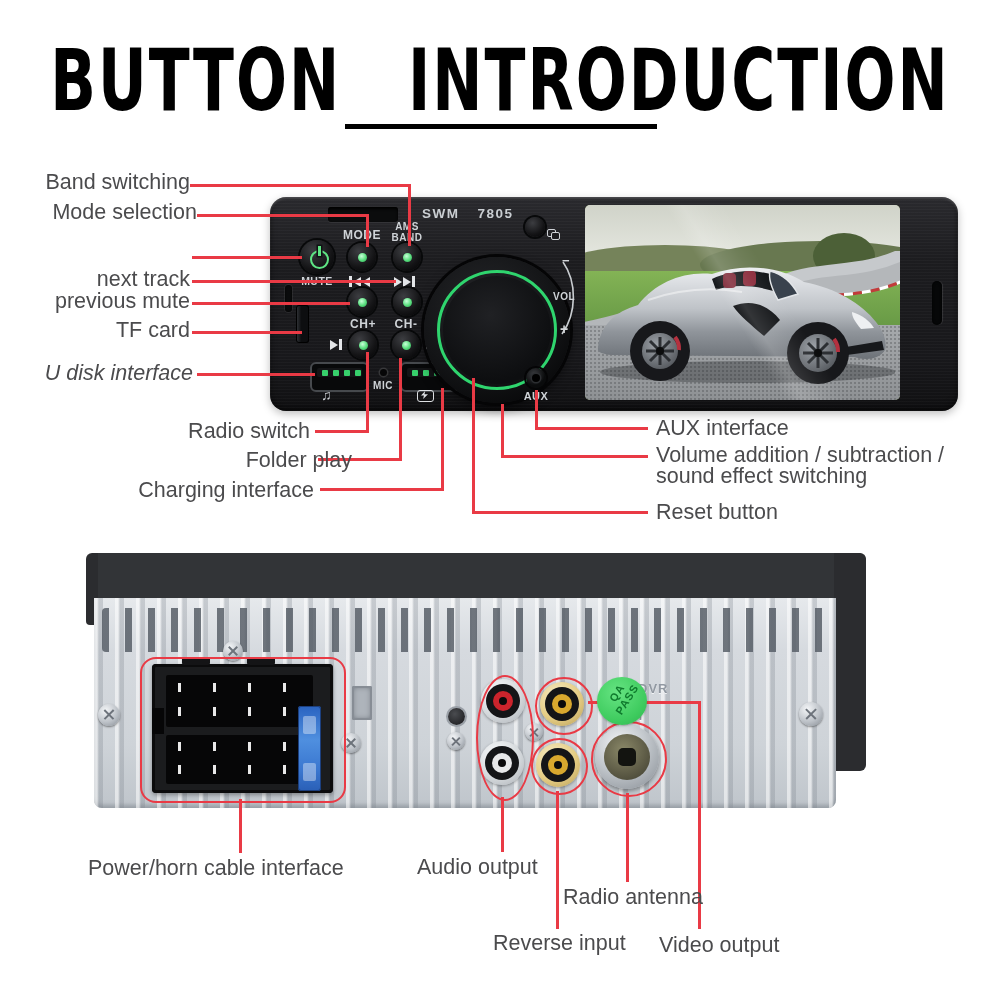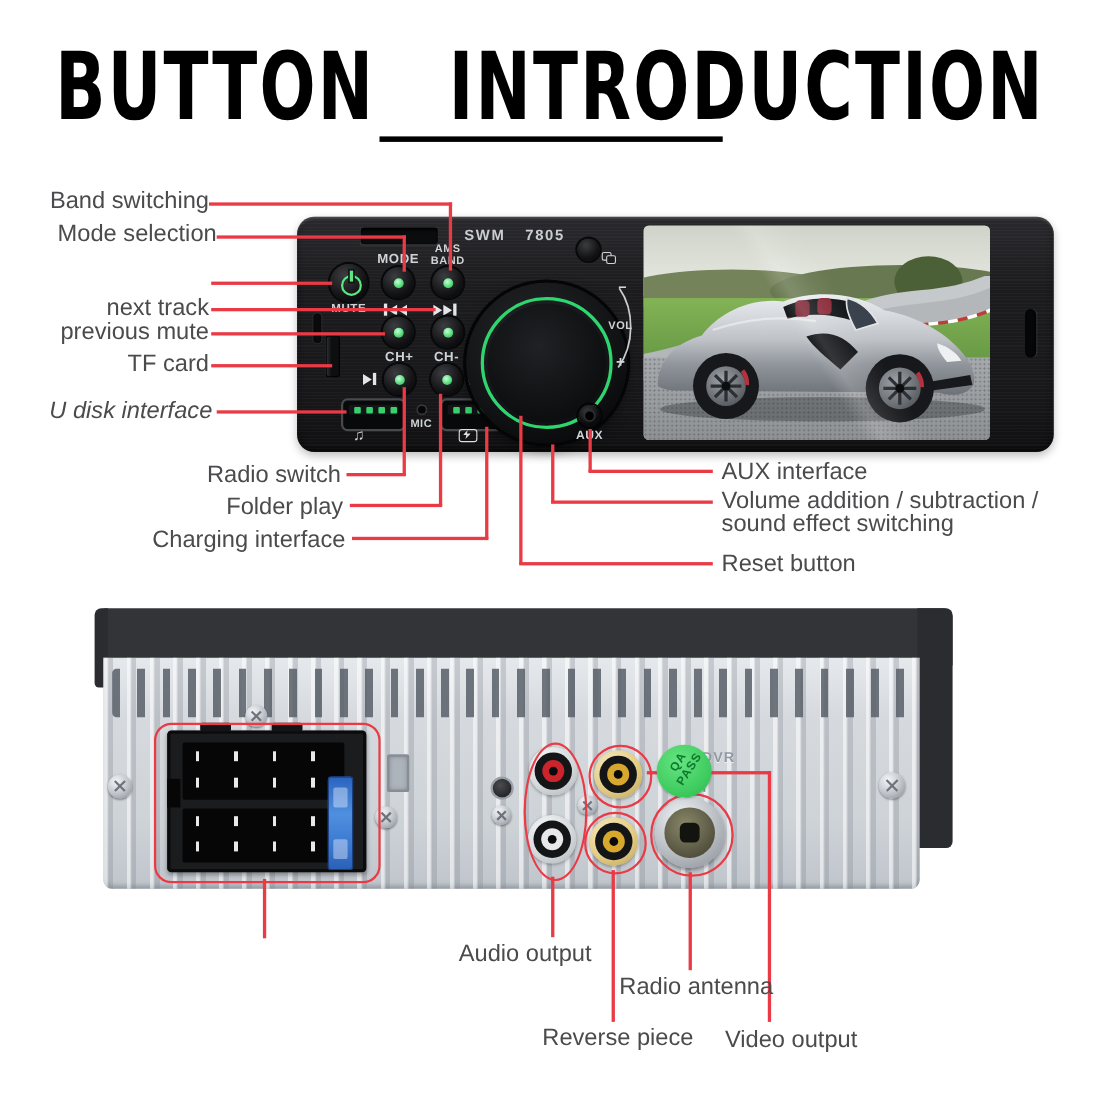--- a/index.html
+++ b/index.html
@@ -127,21 +127,21 @@
   <div class="title">BUTTON INTRODUCTION</div>
   <div class="title-underline"></div>
 
   <div class="lbl r" style="left:0;top:172px;width:190px;">Band switching</div>
   <div class="lbl r" style="left:0;top:202px;width:197px;">Mode selection</div>
   <div class="lbl r" style="left:0;top:269px;width:190px;">next track</div>
   <div class="lbl r" style="left:0;top:291px;width:190px;">previous mute</div>
   <div class="lbl r" style="left:0;top:320px;width:190px;">TF card</div>
   <div class="lbl r" style="left:0;top:363px;width:193px;font-style:italic;">U disk interface</div>
   <div class="lbl r" style="left:0;top:421px;width:310px;">Radio switch</div>
-  <div class="lbl r" style="left:0;top:450px;width:312px;">Folder play</div>
+  <div class="lbl r" style="left:0;top:450px;width:312px;padding-left:40px;">Folder play</div>
   <div class="lbl r" style="left:0;top:480px;width:314px;">Charging interface</div>
 
   <div class="lbl" style="left:656px;top:418px;">AUX interface</div>
   <div class="lbl" style="left:656px;top:445px;">Volume addition / subtraction /</div>
   <div class="lbl" style="left:656px;top:466px;">sound effect switching</div>
   <div class="lbl" style="left:656px;top:502px;">Reset button</div>
 
   <div class="cl clh" style="left:190px;top:184px;width:221px;"></div>
   <div class="cl clv" style="left:408px;top:184px;height:62px;"></div>
   <div class="cl clh" style="left:197px;top:214px;width:172px;"></div>
@@ -407,18 +407,19 @@
   <div class="ring" style="left:535px;top:677px;width:54px;height:54px;"></div>
   <div class="ring" style="left:531px;top:738px;width:53px;height:53px;"></div>
   <div class="ring" style="left:591px;top:721px;width:72px;height:72px;"></div>
 
   <div class="cl clv" style="left:239px;top:799px;height:54px;"></div>
   <div class="cl clv" style="left:501px;top:797px;height:55px;"></div>
   <div class="cl clv" style="left:556px;top:791px;height:138px;"></div>
   <div class="cl clv" style="left:626px;top:793px;height:89px;"></div>
   <div class="cl clv" style="left:698px;top:701px;height:228px;"></div>
 
+  <div class="lbl" style="left:88px;top:858px;">Power/horn cable interface</div>
   <div class="lbl" style="left:417px;top:857px;">Audio output</div>
   <div class="lbl" style="left:563px;top:887px;">Radio antenna</div>
-  <div class="lbl" style="left:493px;top:933px;">Reverse piece</div>
+  <div class="lbl" style="left:493px;top:933px;">Reverse input</div>
   <div class="lbl" style="left:659px;top:935px;">Video output</div>
 
 </div>
 
 </body></html>

